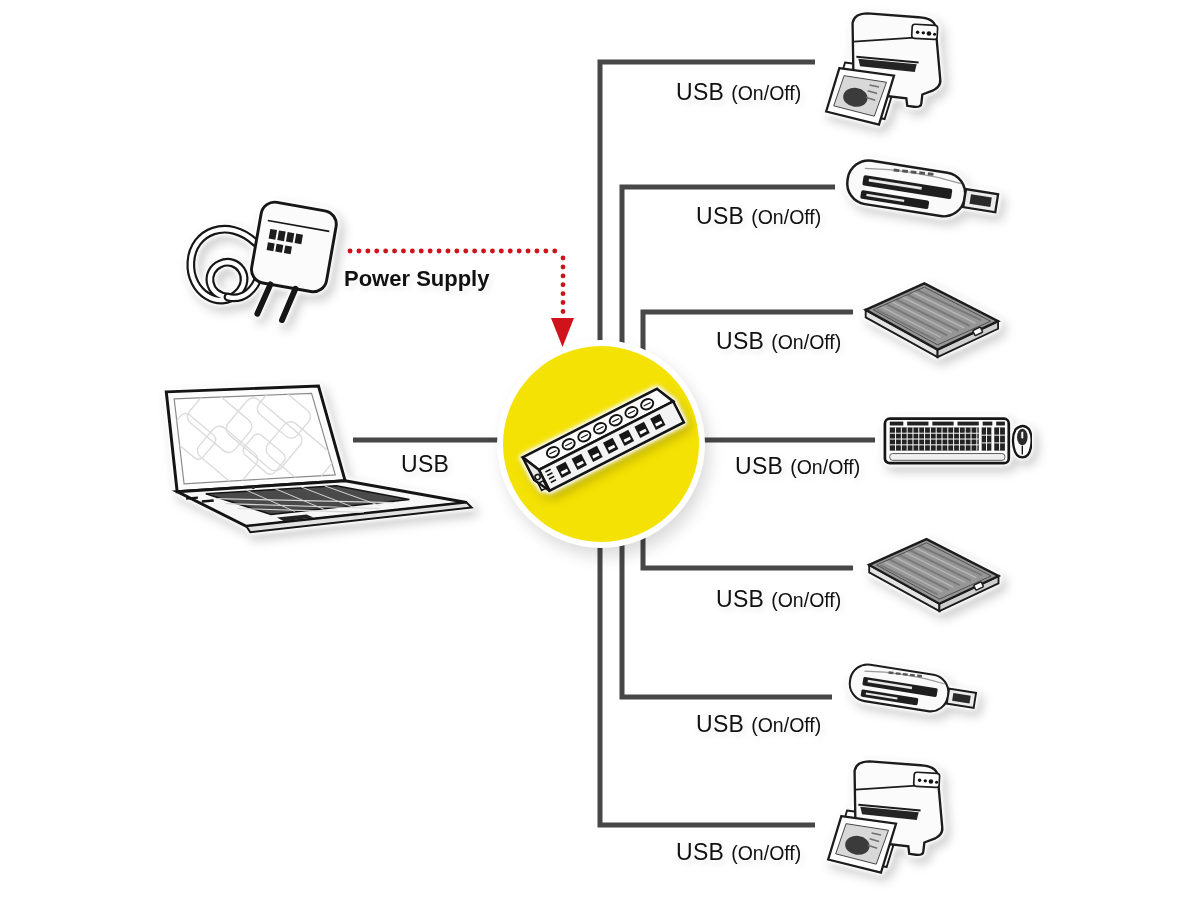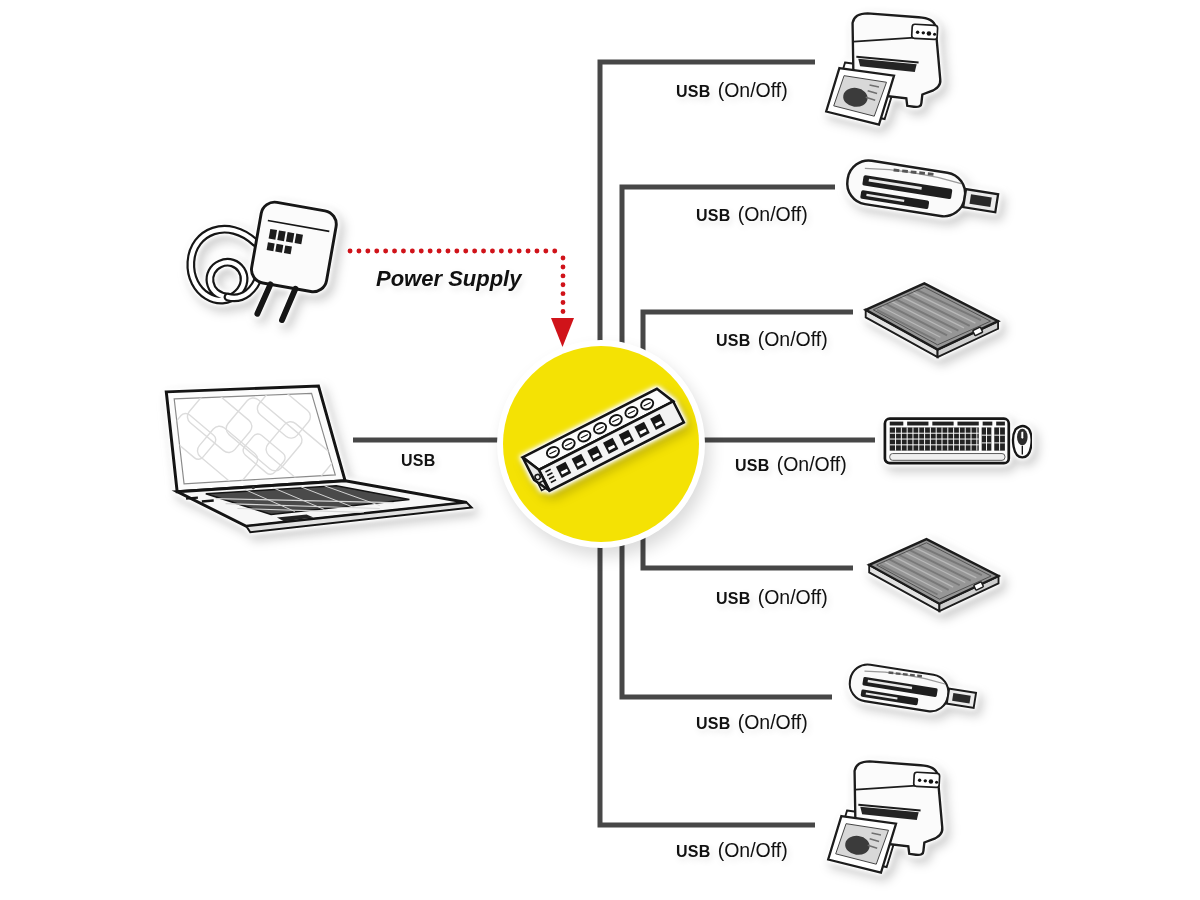--- a/index.html
+++ b/index.html
@@ -24,21 +24,21 @@
     position:absolute; z-index:3;
     filter: drop-shadow(0 0 1px #fff) drop-shadow(0 0 2px #fff)
             drop-shadow(0 0 2.5px #fff) drop-shadow(4px 5px 5px rgba(0,0,0,0.20));
   }
 
   
   .lbl {
     position:absolute; z-index:4; color:#111; white-space:nowrap; line-height:1;
     text-shadow: 0 0 5px #fff, 0 0 6px #fff, 0 0 9px #fff, 2px 3px 7px rgba(0,0,0,0.12);
   }
-  .lbl .usb  { font-weight:bold; font-size:16px; letter-spacing:0.3px; }
+  .lbl .usb  { font-weight:normal; font-size:23px; letter-spacing:0.3px; }
   .lbl .mode { font-weight:normal; font-size:19.5px; margin-left:7px; }
   .lbl.title { font-weight:bold; font-size:22px; }
 </style>
 </head>
 <body>
 
 <div id="canvas">
 
   <svg width="0" height="0" style="position:absolute" aria-hidden="true">
     <defs>
@@ -225,21 +225,21 @@
     <svg width="332" height="168" viewBox="0 0 335 170">
         <use href="#sym-laptop"></use>
       </svg>
   </div>
   <div class="sketch" style="left:181px; top:182px;">
     <svg width="166" height="156" viewBox="0 0 170 160">
         <use href="#sym-adapter"></use>
       </svg>
   </div>
 
-  <div class="lbl title" style="left:376px; top:268px;font-style:italic;">Power Supply</div>
+  <div class="lbl title" style="left:344px; top:268px;">Power Supply</div>
   <div class="lbl" style="left:401px; top:453px;">
     <span class="usb">USB</span>
   </div>
 
   <div class="lbl" style="left:676px; top:81px;">
     <span class="usb">USB</span><span class="mode">(On/Off)</span>
   </div>
   <div class="lbl" style="left:696px; top:205px;">
     <span class="usb">USB</span><span class="mode">(On/Off)</span>
   </div>

